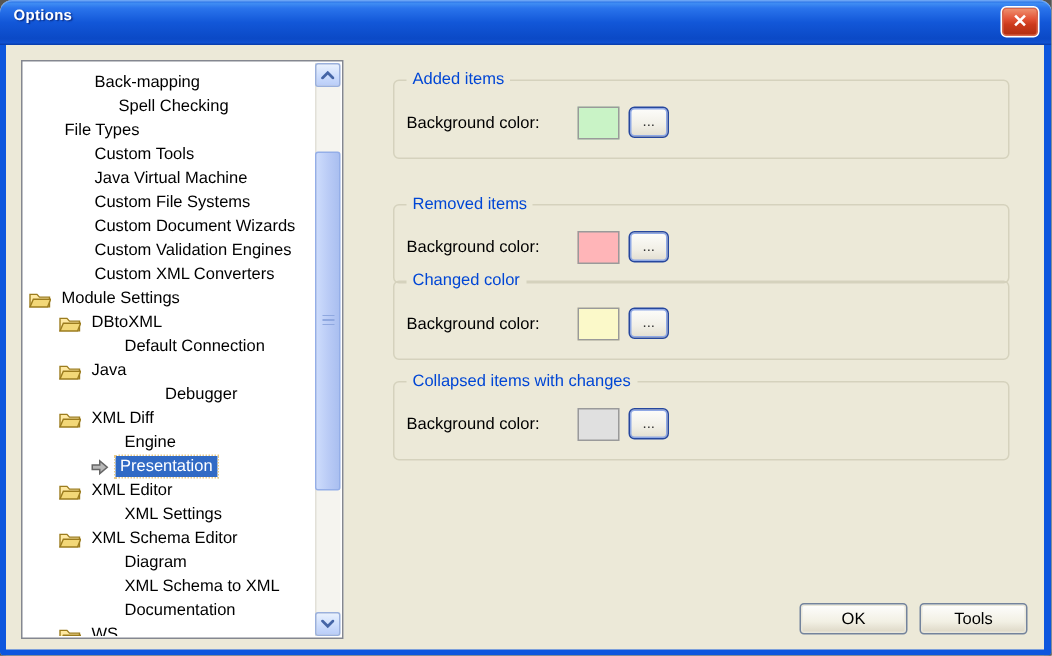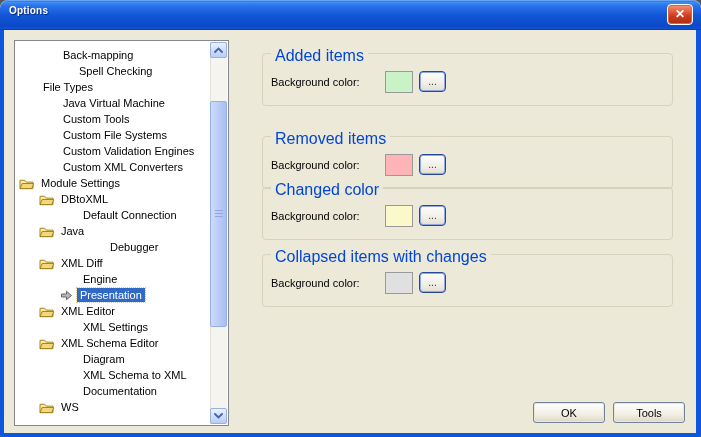--- a/index.html
+++ b/index.html
@@ -68,21 +68,21 @@
     background:repeating-linear-gradient(180deg,#8fa8e0 0 1px,transparent 1px 3px);
   }
 
   
   .group{
     position:absolute;left:262px;width:411px;height:53px;
     border:1px solid #d5d2bd;border-radius:4px;
   }
   .group .legend{
     position:absolute;top:-7px;left:8px;padding:0 4px;background:#ece9d8;
-    color:#0046d5;font-size:16px;
+    color:#0046d5;font-size:11px;
   }
   .field-label{position:absolute;left:8px;top:22px;font-size:11px;color:#000;}
   .swatch{
     position:absolute;left:122px;top:17px;width:28px;height:22px;
     border:1px solid #9a9a9a;background:#fff;
   }
   .browse{
     position:absolute;left:156px;top:17px;width:27px;height:21px;border-radius:4px;
     background:linear-gradient(180deg,#fdfdfb 0%,#f1efe6 60%,#e2ded0 100%);
     border:1px solid #26479e;box-shadow:inset 0 0 0 1px #8fa8e4;
@@ -123,29 +123,33 @@
         <div class="tree-row" style="padding-left: 60px;">
 
     <span class="row-label">Spell Checking</span>
   </div>
         <div class="tree-row" style="padding-left: 24px;">
 
     <span class="row-label">File Types</span>
   </div>
         <div class="tree-row" style="padding-left: 44px;">
 
+    <span class="row-label">Custom Tools</span>
+  </div>
+        <div class="tree-row" style="padding-left: 44px;">
+
     <span class="row-label">Java Virtual Machine</span>
   </div>
         <div class="tree-row" style="padding-left: 44px;">
 
-    <span class="row-label">Custom Tools</span>
-  </div>
-        <div class="tree-row" style="padding-left: 44px;">
-
     <span class="row-label">Custom File Systems</span>
+  </div>
+        <div class="tree-row" style="padding-left: 44px;">
+
+    <span class="row-label">Custom Document Wizards</span>
   </div>
         <div class="tree-row" style="padding-left: 44px;">
 
     <span class="row-label">Custom Validation Engines</span>
   </div>
         <div class="tree-row" style="padding-left: 44px;">
 
     <span class="row-label">Custom XML Converters</span>
   </div>
         <div class="tree-row" style="padding-left: 3px;">

